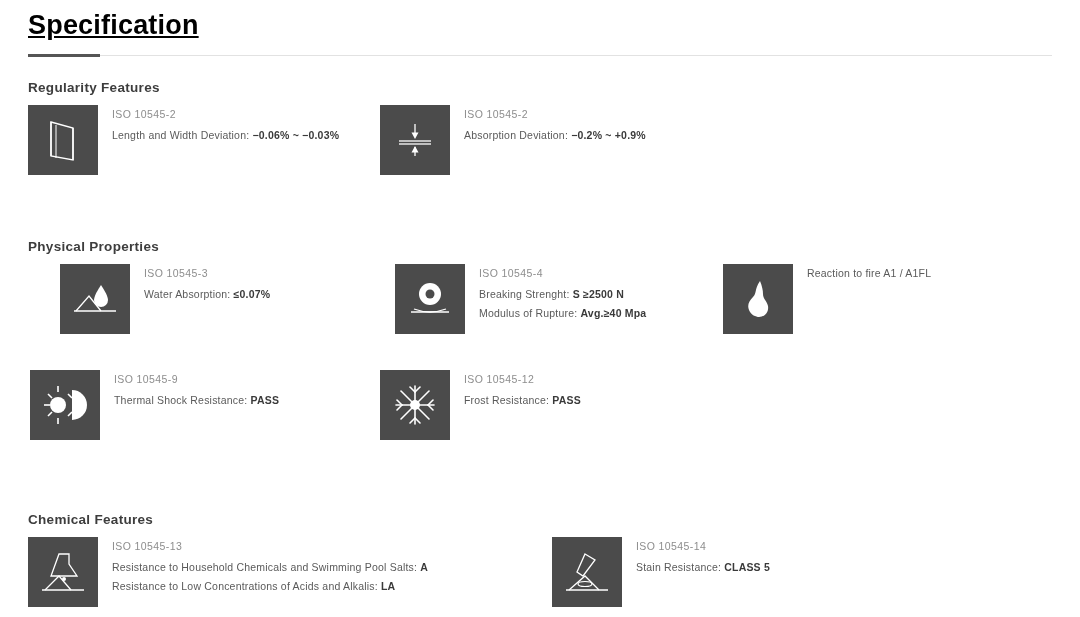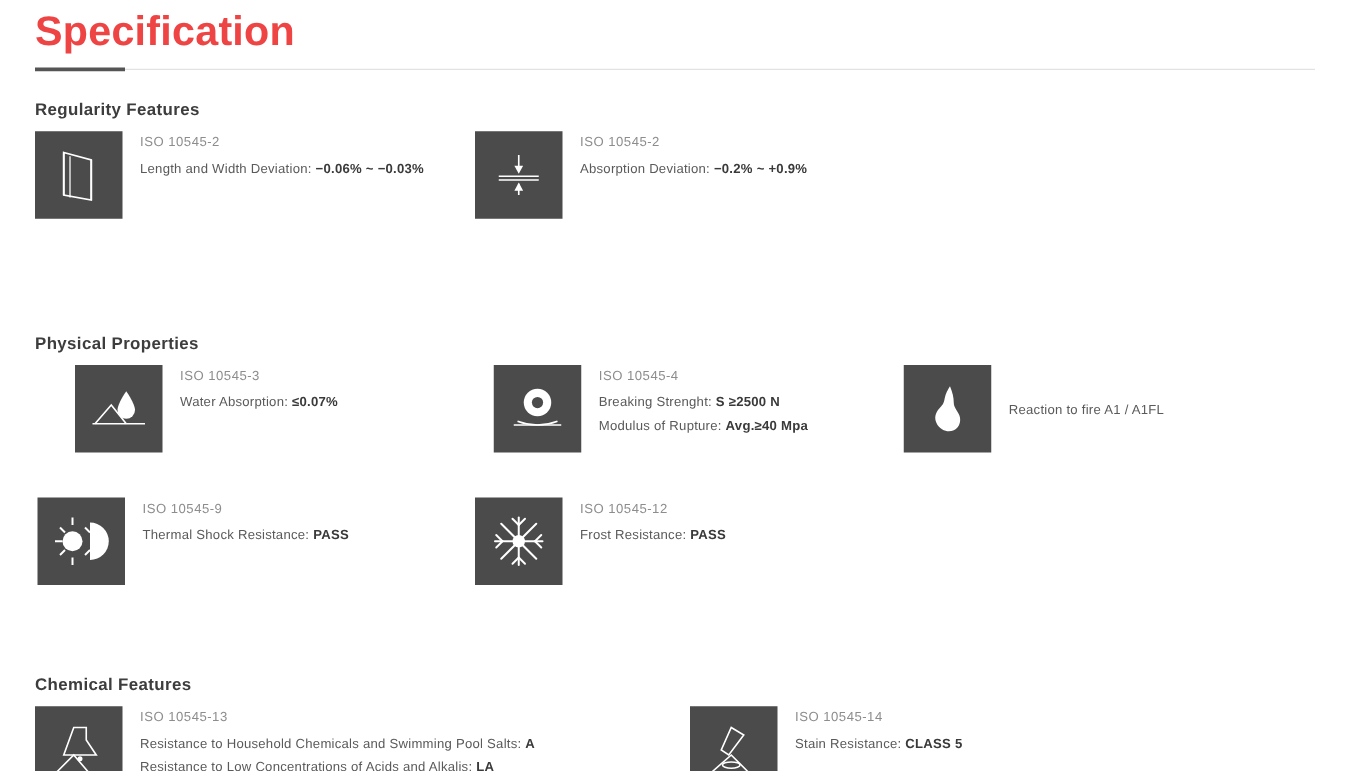--- a/index.html
+++ b/index.html
@@ -15,27 +15,28 @@
     overflow: hidden;
   }
   .page {
     position: relative;
     width: 1080px;
     height: 617px;
     box-sizing: border-box;
     padding: 0 28px;
   }
   .page-title {
-    font-size: 33px;
+    font-size: 27px;
     font-weight: bold;
-    color: #ef4444;
+    color: #000000;
     letter-spacing: 0.2px;
     margin: 8px 0 0 0;
     padding: 0;
     line-height: 34px;
+    text-decoration: underline;
   }
   .title-rule {
     margin-top: 13px;
     height: 1px;
     background: #e2e2e2;
     position: relative;
   }
   .title-rule::before {
     content: "";
     position: absolute;
@@ -145,21 +146,21 @@
         </div>
         <div class="item-text">
           <div class="std">ISO 10545-2</div>
           <div class="prop"><span>Absorption Deviation: </span><b>−0.2% ~ +0.9%</b></div>
         </div>
       </div>
 
     </div>
   </div>
 
-  <div class="section" style="margin-top:72px;">
+  <div class="section" style="margin-top:44px;">
     <div class="section-title">Physical Properties</div>
     <div class="rows" style="position:relative;height:180px;">
 
       <div class="item" style="left:0px; top:0px;padding-left:32px;">
         <div class="icon-box">
           <svg width="50" height="44" viewBox="0 0 50 44">
             <path d="M31 8 C31 8, 24 18, 24 23 a7 7 0 0 0 14 0 C38 18, 31 8, 31 8 Z" fill="#ffffff"></path>
             <path d="M6 34 L19 19 L31 34" fill="none" stroke="#ffffff" stroke-width="1.3"></path>
             <line x1="4" y1="34" x2="46" y2="34" stroke="#ffffff" stroke-width="1.3"></line>
           </svg>
@@ -179,21 +180,21 @@
             <line x1="6" y1="35" x2="44" y2="35" stroke="#ffffff" stroke-width="1.3"></line>
           </svg>
         </div>
         <div class="item-text">
           <div class="std">ISO 10545-4</div>
           <div class="prop"><span>Breaking Strenght: </span><b>S ≥2500 N</b></div>
           <div class="prop"><span>Modulus of Rupture: </span><b>Avg.≥40 Mpa</b></div>
         </div>
       </div>
 
-      <div class="item" style="left:695px; top:0px;align-items:center;">
+      <div class="item" style="left:695px; top:0px;">
         <div class="icon-box">
           <svg width="36" height="44" viewBox="0 0 36 44">
             <path d="M20 4 C14 13, 17 16, 13 20 C9 24, 7 28, 9 33 C11 38, 16 40, 19 40 C25 40, 29 35, 28 29 C27 24, 23 22, 23 17 C23 13, 22 9, 20 4 Z" fill="#ffffff"></path>
           </svg>
         </div>
         <div class="item-text">
           <div class="fire-note">Reaction to fire A1 / A1FL</div>
         </div>
       </div>
 

